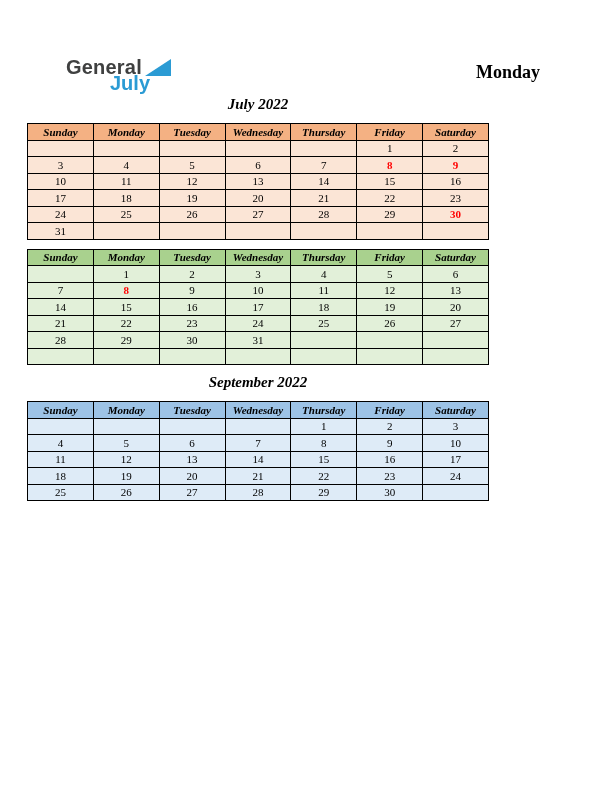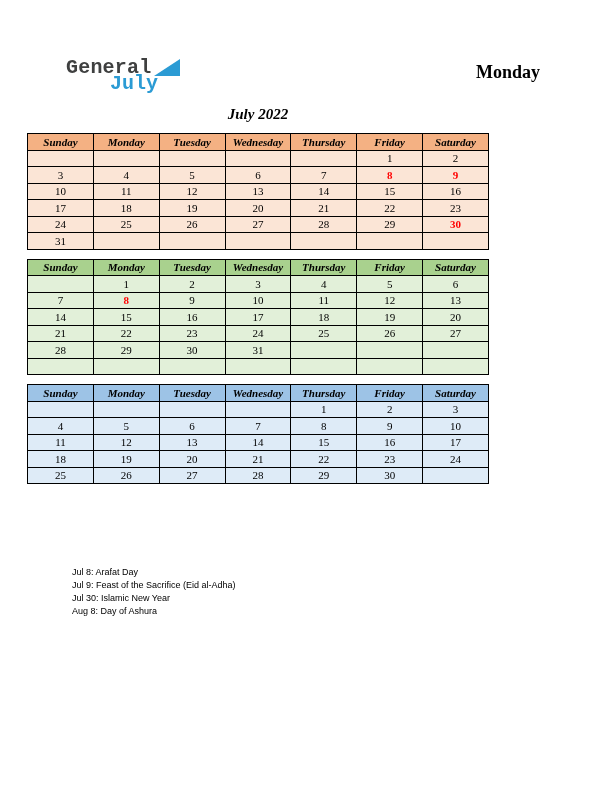--- a/index.html
+++ b/index.html
@@ -7,38 +7,38 @@
     position: relative;
     width: 612px;
     height: 792px;
     background: #ffffff;
     overflow: hidden;
     font-family: "Liberation Serif", serif;
     color: #000;
   }
 
   
-  .logo { position: absolute; left: 66px; top: 56px; font-family: Liberation Mono, monospace; }
+  .logo { position: absolute; left: 66px; top: 56px; font-family: Liberation Sans, sans-serif; }
   .logo-row1 { display: flex; align-items: flex-end; }
   .logo-general { font-size: 20px; font-weight: 700; color: #3f4040; letter-spacing: 0.2px; }
   .logo-tri { margin-left: 3px; margin-bottom: 3px; display: block; }
   .logo-blue { font-size: 20px; font-weight: 700; color: #2b9bd4; margin-left: 44px; margin-top: -7px; }
 
   
   .country {
     position: absolute;
     right: 72px;
     top: 62px;
     font-size: 18px;
     font-weight: 700;
     font-family: "Liberation Serif", serif;
   }
 
   
-  .months { position: absolute; left: 0; top: 106px; width: 516px; }
+  .months { position: absolute; left: 0; top: 96px; width: 516px; }
   .month { margin-bottom: 9px; }
   .month-title {
     margin: 0 0 10px 0;
     text-align: center;
     font-size: 15px;
     font-style: italic;
     font-weight: 700;
   }
   table.cal {
     border-collapse: collapse;
@@ -222,20 +222,21 @@
               <td style="background: rgb(226, 240, 217);"></td>
               <td style="background: rgb(226, 240, 217);"></td>
               <td style="background: rgb(226, 240, 217);"></td>
               <td style="background: rgb(226, 240, 217);"></td>
               <td style="background: rgb(226, 240, 217);"></td>
             </tr>
           </tbody>
         </table>
       </section>
       <section class="month">
+        <h2 class="month-title">September 2022</h2>
         <table class="cal">
           <thead>
             <tr>
               <th style="background: rgb(157, 195, 230);">Sunday</th>
               <th style="background: rgb(157, 195, 230);">Monday</th>
               <th style="background: rgb(157, 195, 230);">Tuesday</th>
               <th style="background: rgb(157, 195, 230);">Wednesday</th>
               <th style="background: rgb(157, 195, 230);">Thursday</th>
               <th style="background: rgb(157, 195, 230);">Friday</th>
               <th style="background: rgb(157, 195, 230);">Saturday</th>
@@ -285,20 +286,14 @@
               <td style="background: rgb(222, 235, 247);">28</td>
               <td style="background: rgb(222, 235, 247);">29</td>
               <td style="background: rgb(222, 235, 247);">30</td>
               <td style="background: rgb(222, 235, 247);"></td>
             </tr>
           </tbody>
         </table>
       </section>
     </div>
 
-  <div class="notes" id="notes">
-      <div class="note">Jul 8: Arafat Day</div>
-      <div class="note">Jul 9: Feast of the Sacrifice (Eid al-Adha)</div>
-      <div class="note">Jul 30: Islamic New Year</div>
-      <div class="note">Aug 8: Day of Ashura</div>
-    </div>
 
 </div>
 
 </body></html>

